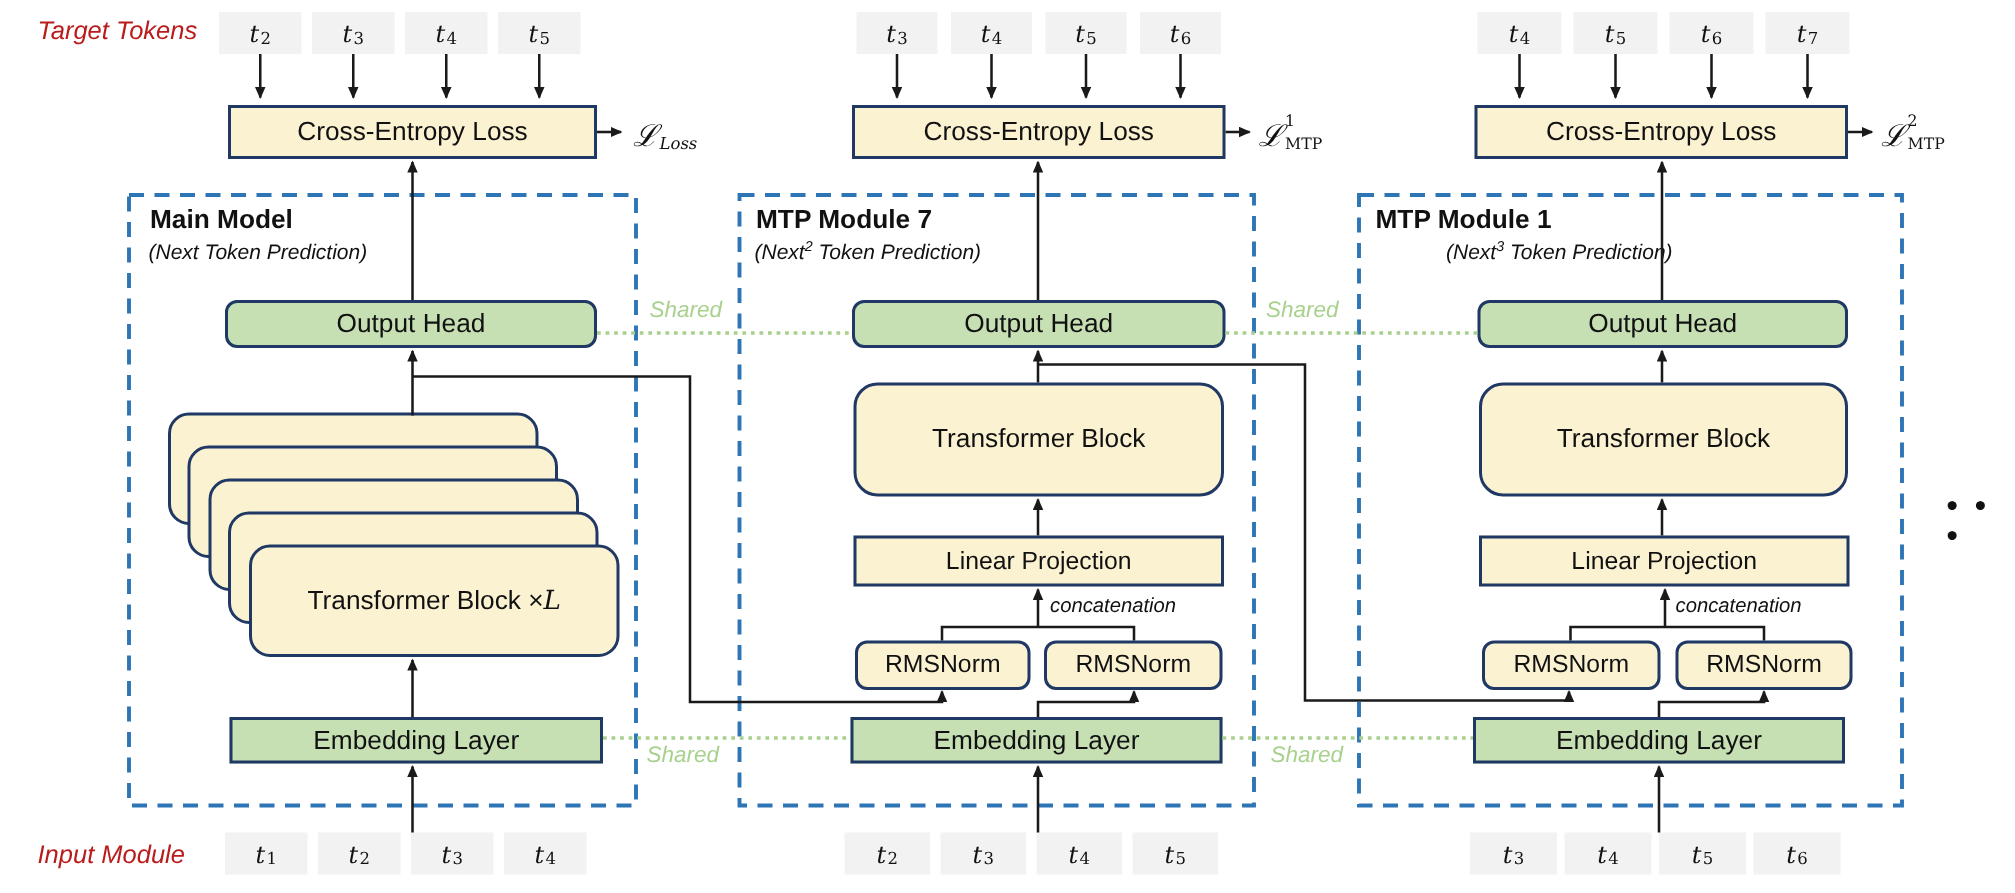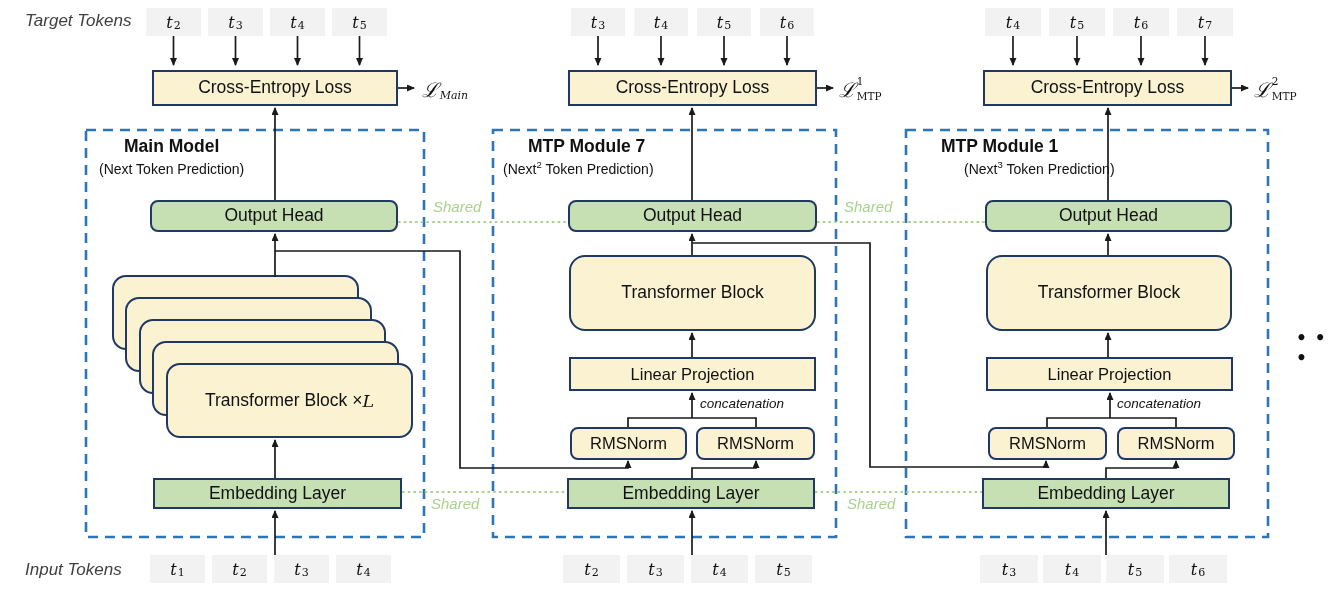--- a/index.html
+++ b/index.html
@@ -9,23 +9,23 @@
   .box{position:absolute;box-sizing:border-box;border:2px solid #1f3864;
        display:flex;align-items:center;justify-content:center;
        font-size:17.5px;line-height:1;white-space:nowrap;}
   .yellow{background:#fbf2d2;}
   .green{background:#c6e0b4;}
   .r10{border-radius:0;} .r8{border-radius:8px;} .r16{border-radius:16px;} .r14{border-radius:14px;}
   .token{position:absolute;box-sizing:border-box;height:28px;background:#f2f2f2;
          display:flex;align-items:center;justify-content:center;
          font:italic 16px "DejaVu Serif",serif;}
   .token sub{font-style:normal;font-size:11px;margin-left:1px;transform:translateY(3px);}
-  .rowlabel{position:absolute;font:italic 17px "Liberation Sans",sans-serif;color:#404040;}
-  .mod-title{position:absolute;font-weight:bold;font-size:17.5px;margin-left:24px;}
-  .mod-sub{position:absolute;font-size:14px;}
+  .rowlabel{position:absolute;font:italic 17px "Liberation Sans",sans-serif;color:#b91c1c;}
+  .mod-title{position:absolute;font-weight:bold;font-size:17.5px;}
+  .mod-sub{position:absolute;font-style:italic;font-size:14px;}
   .mod-sub sup{font-size:9.5px;}
   .shared{position:absolute;font:italic 15px "Liberation Sans",sans-serif;color:#a9d18e;}
   .concat{position:absolute;font:italic 13.5px "Liberation Sans",sans-serif;color:#111;}
   .loss{position:absolute;display:flex;align-items:flex-start;}
   .lsym{font:italic 20px "DejaVu Serif",serif;}
   .lcol{display:inline-flex;flex-direction:column;justify-content:space-between;
         height:25px;margin-left:1px;font-family:"DejaVu Serif",serif;}
   .lsup{font-size:10.5px;line-height:1;}
   .lsub{font-size:10.5px;line-height:1;}
   .lsub.it{font-style:italic;font-size:11px;}
@@ -105,21 +105,21 @@
 
       <line x1="275" y1="478" x2="275" y2="440" marker-end="url(#ah)"></line>
 
       <line x1="275" y1="555" x2="275" y2="511" marker-end="url(#ah)"></line>
       <line x1="692" y1="555" x2="692" y2="511" marker-end="url(#ah)"></line>
       <line x1="1106" y1="555" x2="1106" y2="511" marker-end="url(#ah)"></line>
     </g>
   </svg>
 
   <div class="rowlabel" style="left:25px;top:11px">Target Tokens</div>
-  <div class="rowlabel" style="left:25px;top:560px">Input Tokens</div>
+  <div class="rowlabel" style="left:25px;top:560px">Input Module</div>
 
   <div class="token" style="left:146px;top:8px;width:55px">
       <span>t</span>
       <sub>2</sub>
     </div>
   <div class="token" style="left:208px;top:8px;width:55px">
       <span>t</span>
       <sub>3</sub>
     </div>
   <div class="token" style="left:270px;top:8px;width:55px">
@@ -172,21 +172,21 @@
       <span>Cross-Entropy Loss</span>
     </div>
   <div class="box yellow r10 el" style="left:983px;top:70px;width:249px;height:36px">
       <span>Cross-Entropy Loss</span>
     </div>
 
   <div class="loss el" style="left:422px;top:76px">
     <span class="lsym">ℒ</span>
     <span class="lcol">
         <span class="lsup"></span>
-        <span class="lsub it">Main</span>
+        <span class="lsub it">Loss</span>
       </span>
   </div>
   <div class="loss el" style="left:839px;top:76px">
     <span class="lsym">ℒ</span>
     <span class="lcol">
         <span class="lsup">1</span>
         <span class="lsub">MTP</span>
       </span>
   </div>
   <div class="loss el" style="left:1254px;top:76px">

